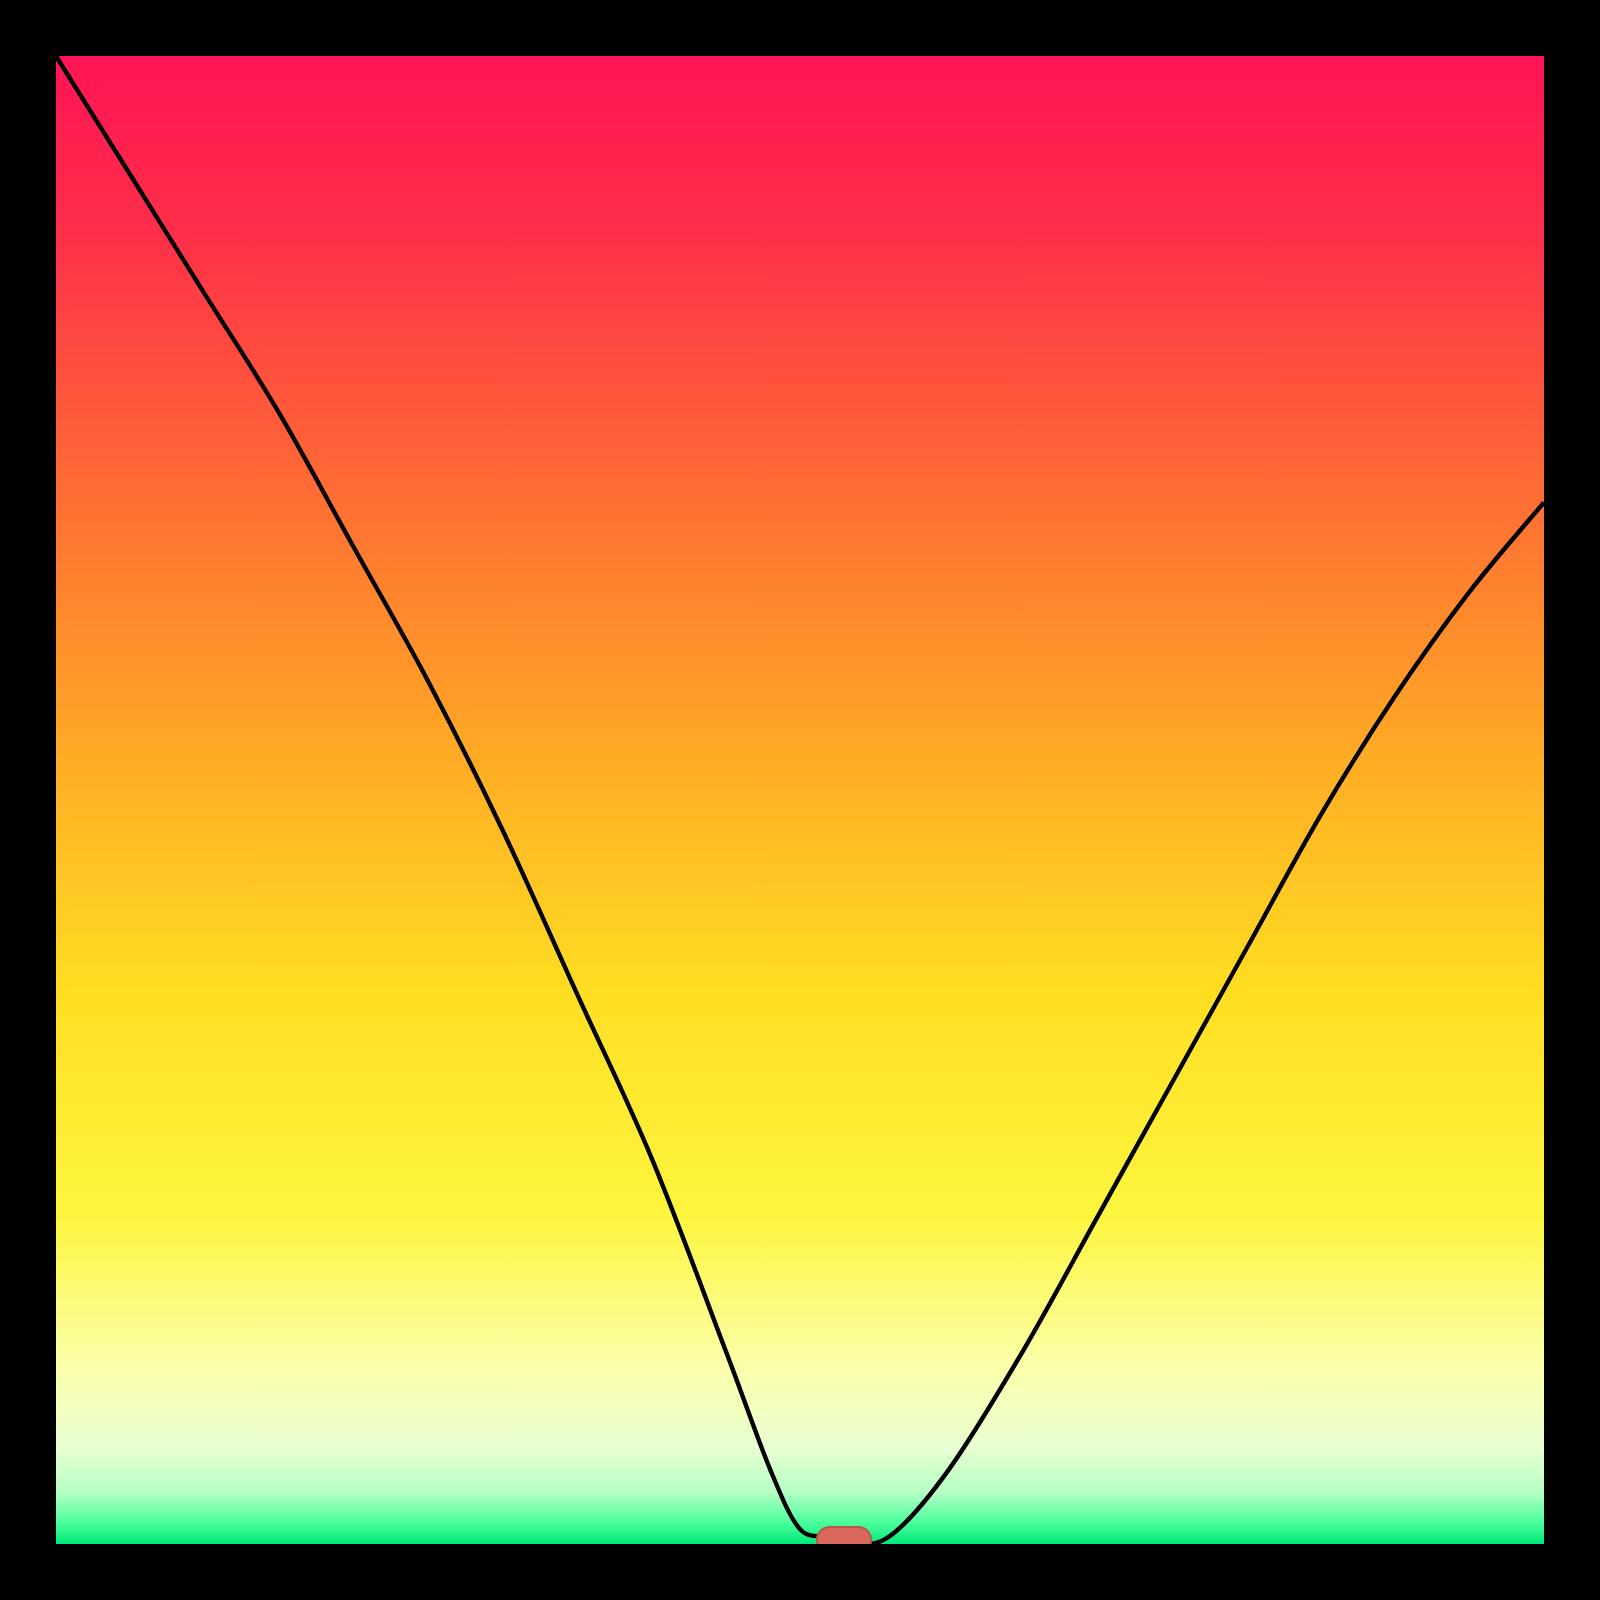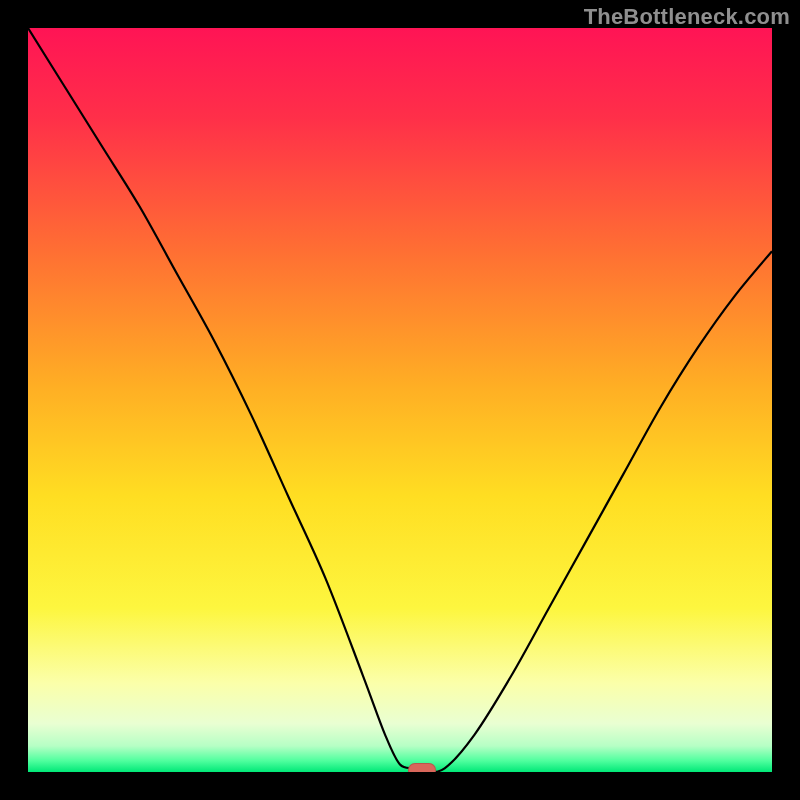--- a/index.html
+++ b/index.html
@@ -87,14 +87,13 @@
     </svg>
 
     <svg class="curve" viewBox="0 0 100 100" preserveAspectRatio="none">
       <path id="curvePath" fill="none" stroke-width="2.2" vector-effect="non-scaling-stroke" d="M 0.000 0.000 C 0.833 1.333, 3.333 5.333, 5.000 8.000 C 6.667 10.667, 8.333 13.333, 10.000 16.000 C 11.667 18.667, 13.333 21.167, 15.000 24.000 C 16.667 26.833, 18.333 30.000, 20.000 33.000 C 21.667 36.000, 23.333 38.833, 25.000 42.000 C 26.667 45.167, 28.333 48.500, 30.000 52.000 C 31.667 55.500, 33.333 59.333, 35.000 63.000 C 36.667 66.667, 38.333 70.000, 40.000 74.000 C 41.667 78.000, 43.667 83.500, 45.000 87.000 C 46.333 90.500, 47.167 93.000, 48.000 95.000 C 48.833 97.000, 49.333 98.250, 50.000 99.000 C 50.667 99.750, 51.500 99.333, 52.000 99.500 C 52.500 99.667, 52.333 100.000, 53.000 100.000 C 53.667 100.000, 54.833 100.333, 56.000 99.500 C 57.167 98.667, 58.500 97.083, 60.000 95.000 C 61.500 92.917, 63.333 89.833, 65.000 87.000 C 66.667 84.167, 68.333 81.000, 70.000 78.000 C 71.667 75.000, 73.333 72.000, 75.000 69.000 C 76.667 66.000, 78.333 63.000, 80.000 60.000 C 81.667 57.000, 83.333 53.833, 85.000 51.000 C 86.667 48.167, 88.333 45.500, 90.000 43.000 C 91.667 40.500, 93.333 38.167, 95.000 36.000 C 96.667 33.833, 99.167 31.000, 100.000 30.000" stroke="#000000"></path>
     </svg>
 
     <div class="marker" id="marker" style="left: 394.32px; top: 742px; background: rgb(217, 103, 91);"></div>
 
   </div>
 
-  <div class="watermark">TheBottleneck.com</div>
 </div>
 
 </body></html>

